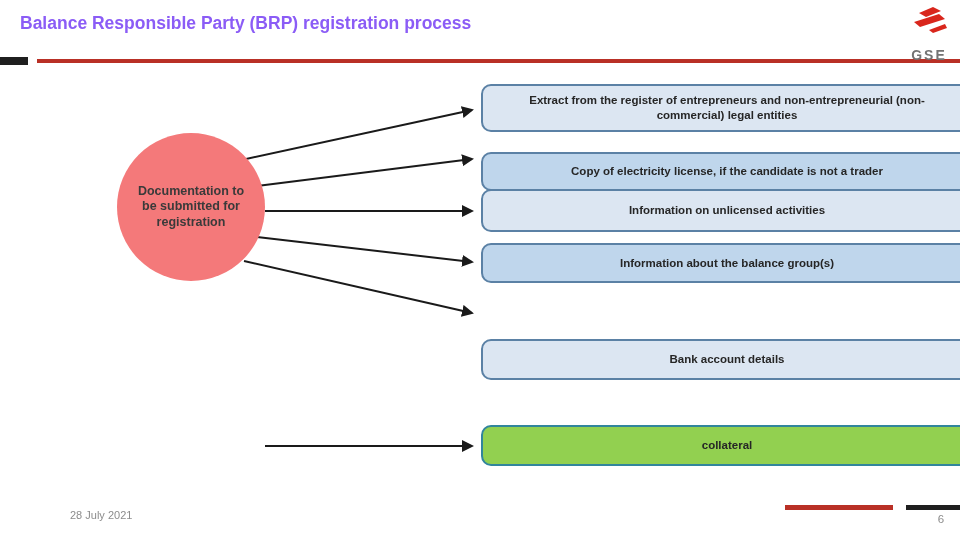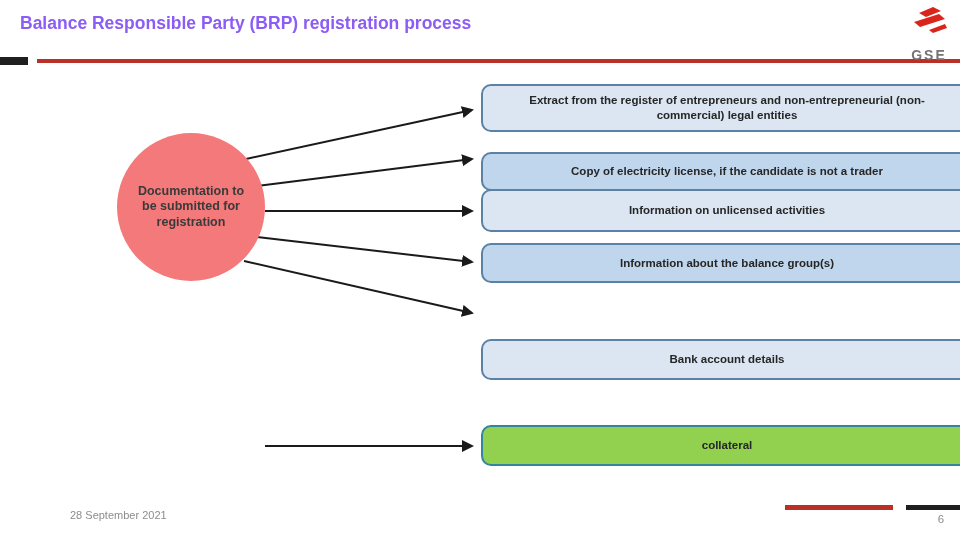--- a/index.html
+++ b/index.html
@@ -93,18 +93,18 @@
   </div>
 
 
   <div class="dbox light box-1">Extract from the register of entrepreneurs and non-entrepreneurial (non-commercial) legal entities</div>
   <div class="dbox dark box-2">Copy of electricity license, if the candidate is not a trader</div>
   <div class="dbox light box-3">Information on unlicensed activities</div>
   <div class="dbox dark box-4">Information about the balance group(s)</div>
   <div class="dbox light box-5">Bank account details</div>
   <div class="dbox green box-collateral">collateral</div>
 
-  <div class="footer-date">28 September 2021</div>
+  <div class="footer-date">28 July 2021</div>
   <div class="footer-red-bar"></div>
   <div class="footer-black-bar"></div>
   <div class="page-number">6</div>
 
 </div>
 
 </body></html>

